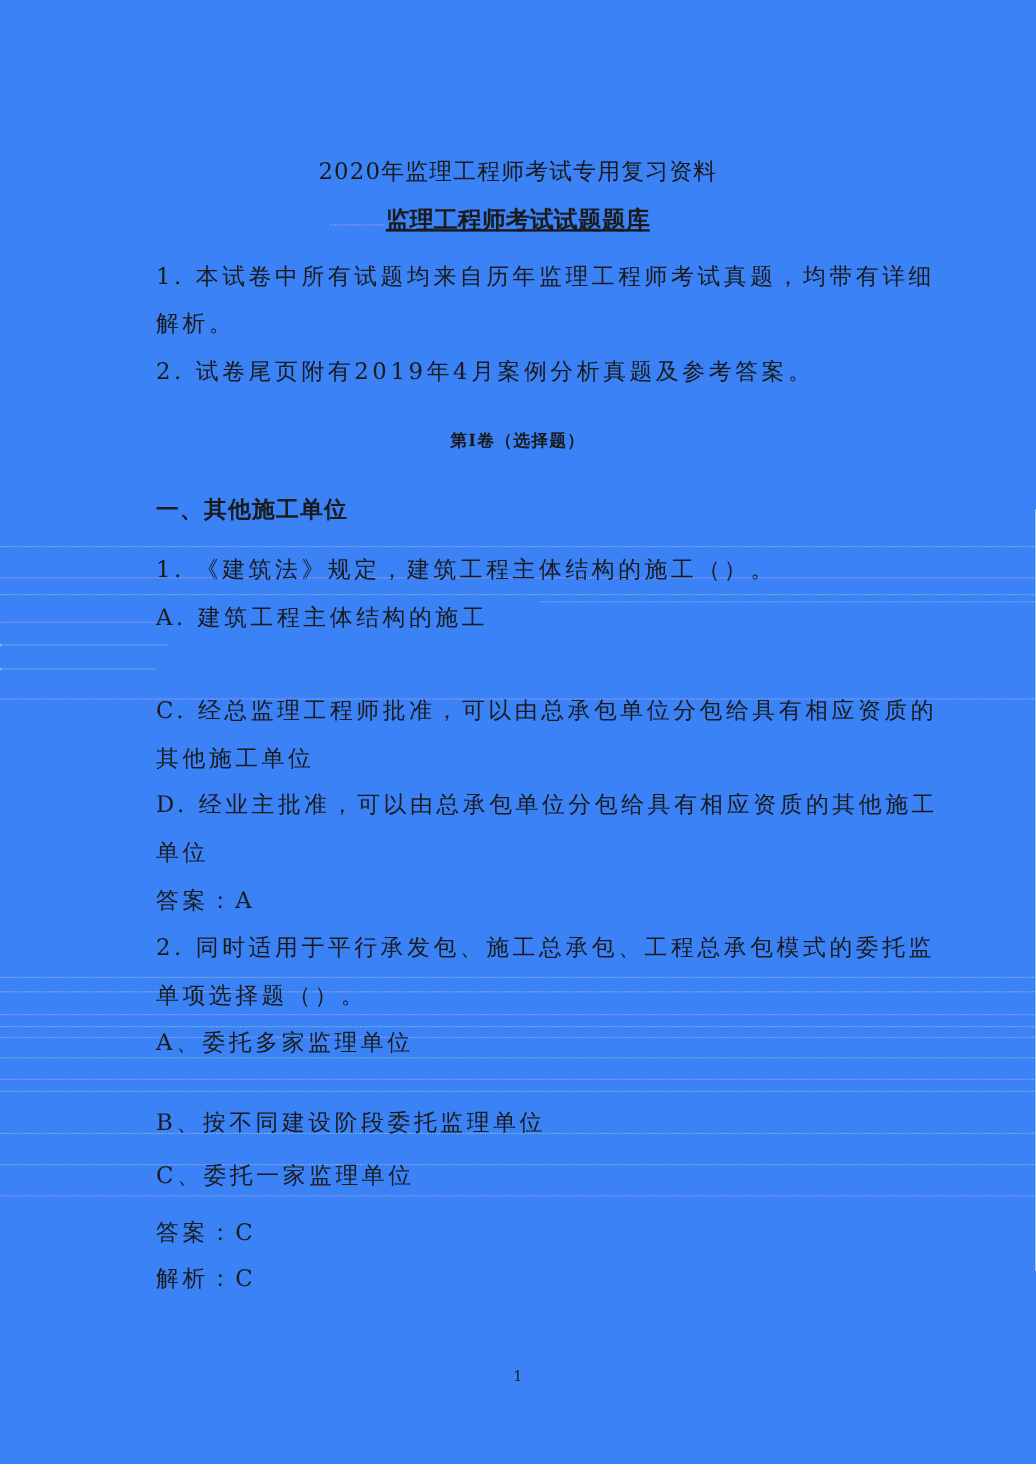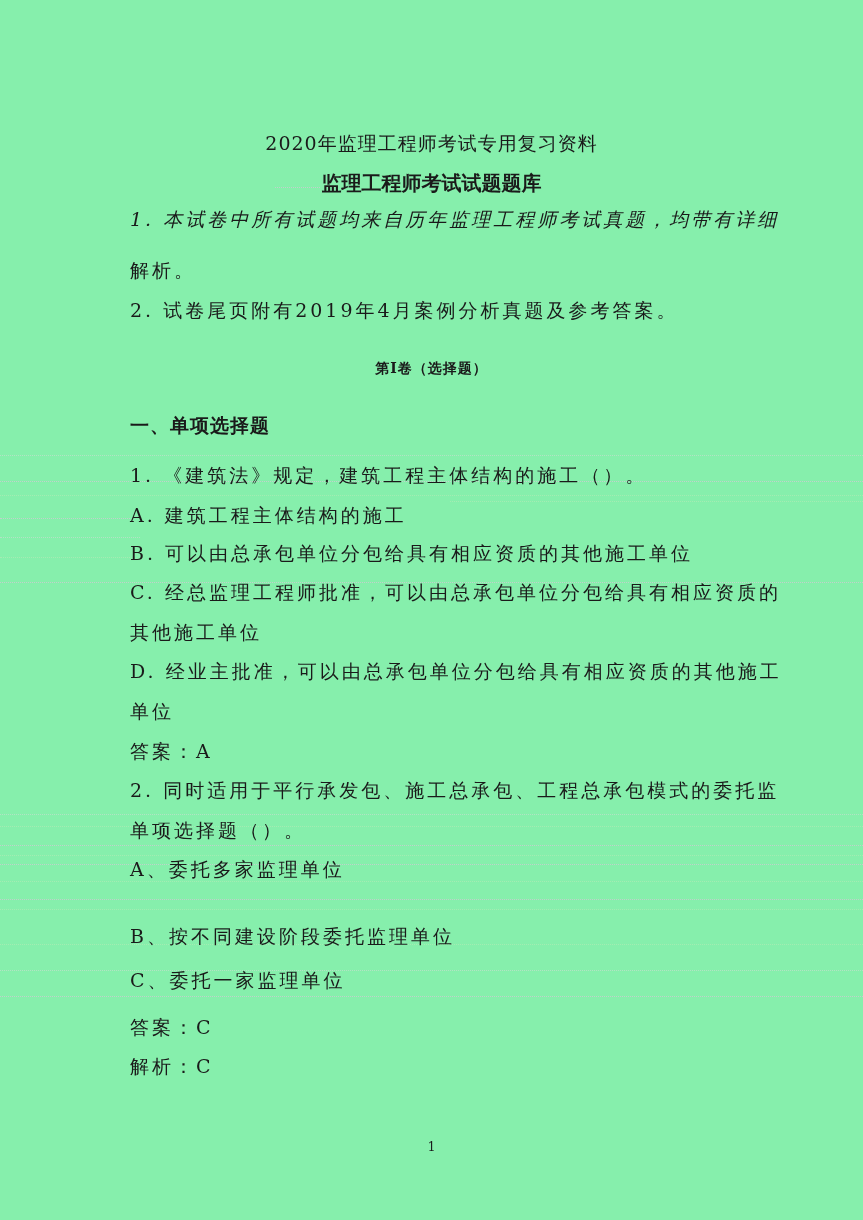--- a/index.html
+++ b/index.html
@@ -1,22 +1,22 @@
 <!DOCTYPE html>
 <html><head>
 <meta charset="utf-8">
 <style>
   html, body { margin: 0; padding: 0; background: #ffffff; }
   body { width: 863px; height: 1220px; position: relative; overflow: hidden;
          font-family: "DejaVu Serif", "Liberation Serif", serif; color: #1a1a1a; }
-  .page { position: absolute; left: 0; top: 0; width: 863px; height: 1220px; background: #86efac; }
+  .page { position: absolute; left: 0; top: 0; width: 863px; height: 1220px; background: #3b82f6; }
   .line { position: absolute; left: 130px; white-space: nowrap; font-size: 19px; letter-spacing: 3px; line-height: 24px; }
   .center { left: 0; width: 863px; text-align: center; letter-spacing: 1px; }
   .title { font-size: 19px; }
-  .subtitle { font-weight: bold; font-size: 20px; letter-spacing: 0px; }
+  .subtitle { font-weight: bold; font-size: 20px; letter-spacing: 0px; text-decoration: underline; }
   .bold { font-weight: bold; }
   .pagenum { position: absolute; left: 0; width: 863px; text-align: center; top: 1140px; font-size: 12px; }
   .dots { position: absolute; height: 0; border-top: 1px dotted; opacity: 0.55; }
   .dots.pink { border-color: #f2b8e6; }
   .dots.green { border-color: #bdeab8; }
   .dots.gray { border-color: #d8d8d8; }
 </style>
 </head>
 <body>
 
@@ -39,31 +39,30 @@
   <div class="dots green" style="left:0; top:881px; width:863px;"></div>
   <div class="dots pink" style="left:0; top:899px; width:863px;"></div>
   <div class="dots green" style="left:0; top:909px; width:863px;"></div>
   <div class="dots green" style="left:0; top:944px; width:863px;"></div>
   <div class="dots gray" style="left:0; top:970px; width:863px;"></div>
   <div class="dots pink" style="left:0; top:996px; width:863px;"></div>
 
   <div class="line center title" style="top:131px;">2020年监理工程师考试专用复习资料</div>
   <div class="line center subtitle" style="top:171px;">监理工程师考试试题题库</div>
 
-  <div class="line" style="top:207px;font-style:italic;">1. 本试卷中所有试题均来自历年监理工程师考试真题，均带有详细</div>
+  <div class="line" style="top:219px;">1. 本试卷中所有试题均来自历年监理工程师考试真题，均带有详细</div>
   <div class="line" style="top:258px;">解析。</div>
   <div class="line" style="top:298px;">2. 试卷尾页附有2019年4月案例分析真题及参考答案。</div>
 
   <div class="line center bold" style="top:356px; font-size:14px;">第I卷（选择题）</div>
 
-  <div class="line bold" style="top:413px; letter-spacing:1px;">一、单项选择题</div>
+  <div class="line bold" style="top:413px; letter-spacing:1px;">一、其他施工单位</div>
 
   <div class="line" style="top:463px;">1. 《建筑法》规定，建筑工程主体结构的施工（）。</div>
   <div class="line" style="top:503px;">A. 建筑工程主体结构的施工</div>
-  <div class="line" style="top:541px;">B. 可以由总承包单位分包给具有相应资质的其他施工单位</div>
   <div class="line" style="top:580px;">C. 经总监理工程师批准，可以由总承包单位分包给具有相应资质的</div>
   <div class="line" style="top:620px;">其他施工单位</div>
   <div class="line" style="top:659px;">D. 经业主批准，可以由总承包单位分包给具有相应资质的其他施工</div>
   <div class="line" style="top:699px;">单位</div>
   <div class="line" style="top:739px;">答案：A</div>
 
   <div class="line" style="top:778px;">2. 同时适用于平行承发包、施工总承包、工程总承包模式的委托监</div>
   <div class="line" style="top:818px;">单项选择题（）。</div>
   <div class="line" style="top:857px;">A、委托多家监理单位</div>
   <div class="line" style="top:896px;margin-top:28px;">B、按不同建设阶段委托监理单位</div>

